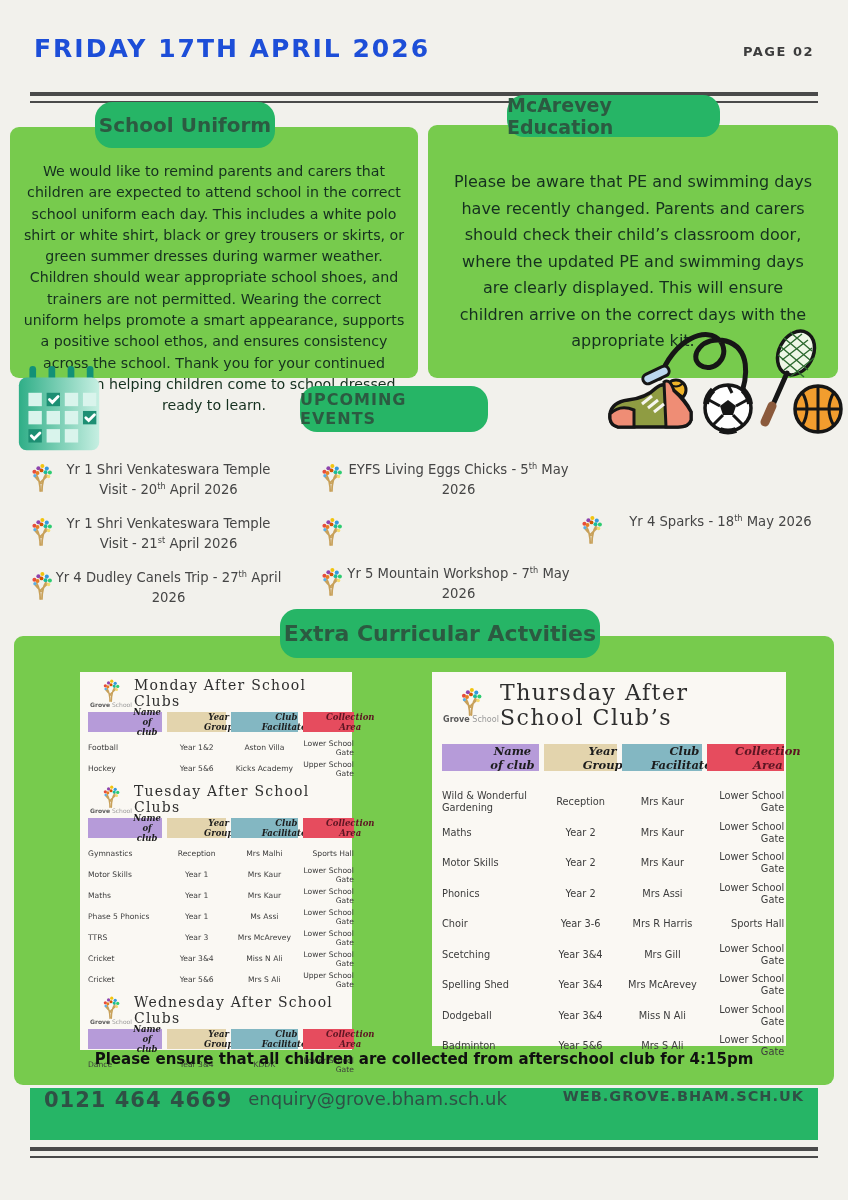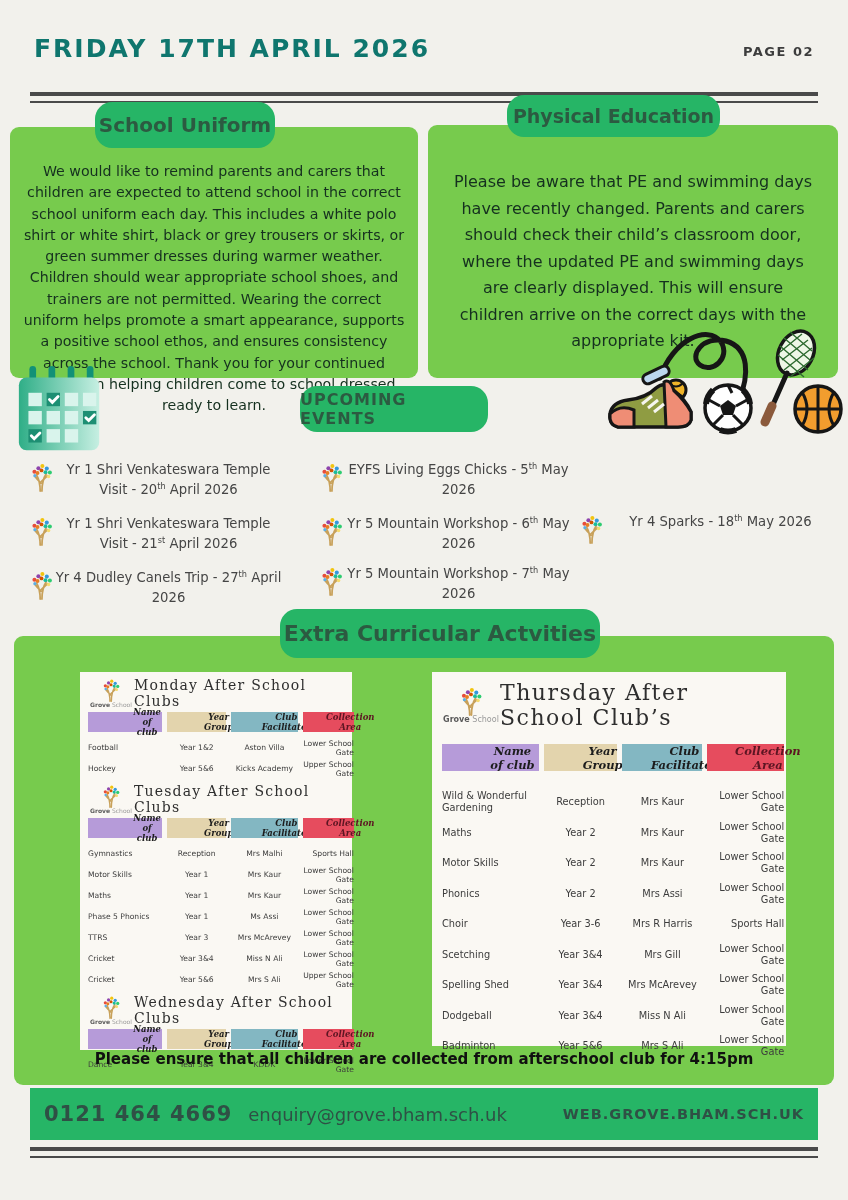--- a/index.html
+++ b/index.html
@@ -5,21 +5,21 @@
   * { box-sizing: border-box; margin: 0; padding: 0; }
   html,body { width: 848px; height: 1200px; }
   body {
     position: relative;
     background: #f2f1ec;
     font-family: "DejaVu Sans", sans-serif;
     color: #222;
     overflow: hidden;
   }
   
-  .hdr-title { position:absolute; left:34px; top:34px; font-size:25px; font-weight:bold; letter-spacing:2px; color:#0f766e; }
+  .hdr-title { position:absolute; left:34px; top:34px; font-size:25px; font-weight:bold; letter-spacing:2px; color:#1d4ed8; }
   .hdr-page  { position:absolute; right:34px; top:44px; font-size:13px; font-weight:bold; letter-spacing:1.5px; color:#3d3d3d; }
   .rule { position:absolute; left:30px; right:30px; border-top:4px solid #4a4a4a; }
   .rule.thin { border-top-width:2px; }
   
   .panel { position:absolute; background:#77cb4d; border-radius:9px; color:#15301f; }
   .pill  { position:absolute; background:#26b566; border-radius:17px; display:flex; align-items:center; justify-content:center;
            color:#2c5a41; font-weight:bold; z-index:3; }
   #uniform-panel { left:10px; top:127px; width:408px; height:251px; padding:34px 12px 0; }
   #uniform-body  { font-size:14.2px; line-height:1.5; text-align:center; font-weight:500; }
   #uniform-pill  { left:95px;  top:102px; width:180px; height:46px; font-size:20px; }
@@ -67,21 +67,21 @@
   .tbody .c1, .tbody .c2 { justify-content:center; text-align:center; }
   .tbody .c3 { justify-content:flex-end; text-align:right; }
   #card-left .tsection + .tsection { margin-top:4px; }
   #card-left .thead { margin-top:3px; }
   #card-left .tbody { margin-top:5px; }
   #card-right .thead { margin-top:14px; }
   #card-right .tbody { margin-top:16px; }
   
   #note { position:absolute; left:14px; width:820px; top:1050px; text-align:center; font-size:15px; font-weight:bold; color:#101010; z-index:3; }
   #footer-bar { position:absolute; left:30px; top:1088px; width:788px; height:52px; background:#26b566;
-                display:flex; align-items:center; justify-content:space-between; padding:0 14px; color:#2f5045; }
+                display:flex; align-items:flex-start; justify-content:space-between; padding:0 14px; color:#2f5045; }
   #footer-phone { font-size:21px; font-weight:bold; letter-spacing:1px; }
   #footer-email { font-size:18px; font-weight:500; margin-right:40px; }
   #footer-web   { font-size:14.5px; font-weight:bold; letter-spacing:1px; }
 </style>
 </head>
 <body>
 
 <svg width="0" height="0" style="position:absolute">
   <defs>
     <symbol id="tree" viewBox="0 0 30 34">
@@ -103,21 +103,21 @@
 <div class="hdr-title">FRIDAY 17TH APRIL 2026</div>
 <div class="hdr-page">PAGE 02</div>
 <div class="rule" style="top:92px"></div>
 <div class="rule thin" style="top:101px"></div>
 
 <div class="pill" id="uniform-pill">School Uniform</div>
 <div class="panel" id="uniform-panel">
   <div id="uniform-body">We would like to remind parents and carers that children are expected to attend school in the correct school uniform each day. This includes a white polo shirt or white shirt, black or grey trousers or skirts, or green summer dresses during warmer weather. Children should wear appropriate school shoes, and trainers are not permitted. Wearing the correct uniform helps promote a smart appearance, supports a positive school ethos, and ensures consistency across the school. Thank you for your continued support in helping children come to school dressed ready to learn.</div>
 </div>
 
-<div class="pill" id="pe-pill">Physical Education</div>
+<div class="pill" id="pe-pill">McArevey Education</div>
 <div class="panel" id="pe-panel">
   <div id="pe-body">Please be aware that PE and swimming days have recently changed. Parents and carers should check their child’s classroom door, where the updated PE and swimming days are clearly displayed. This will ensure children arrive on the correct days with the appropriate kit.</div>
 </div>
 
 <svg id="calendar-icon" viewBox="0 0 90 92">
   <defs>
       <linearGradient id="calg" x1="0" y1="0" x2="1" y2="0">
     <stop offset="0" stop-color="#2fae87"></stop>
         <stop offset="1" stop-color="#c6efe2"></stop>
       </linearGradient>
@@ -213,21 +213,20 @@
 <div class="event" style="left:318px;top:460px;width:254px">
   <svg class="treeicon">
       <use href="#tree"></use>
     </svg>
   <div class="etext"><span>EYFS Living Eggs Chicks - 5</span><sup>th</sup><span> May 2026</span></div>
 </div>
 <div class="event" style="left:318px;top:514px;width:254px">
   <svg class="treeicon">
       <use href="#tree"></use>
     </svg>
-  <div class="etext"><span>Yr 5 Mountain Workshop - 6</span><sup>th</sup><span> May 2026</span></div>
 </div>
 <div class="event" style="left:318px;top:564px;width:254px">
   <svg class="treeicon">
       <use href="#tree"></use>
     </svg>
   <div class="etext"><span>Yr 5 Mountain Workshop - 7</span><sup>th</sup><span> May 2026</span></div>
 </div>
 <div class="event" style="left:578px;top:512px;width:258px">
   <svg class="treeicon">
       <use href="#tree"></use>

